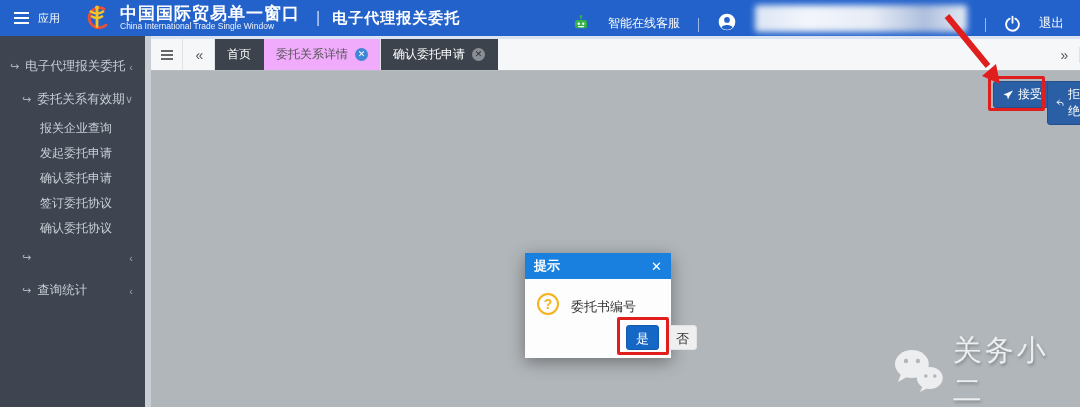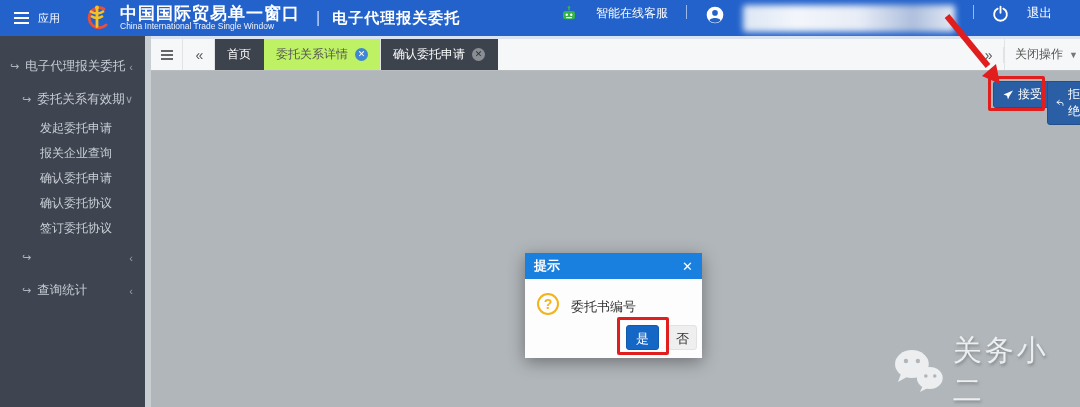--- a/index.html
+++ b/index.html
@@ -11,21 +11,21 @@
   .hdr { position:absolute; left:0; top:0; width:1080px; height:36px; background:#2362cb; display:flex; align-items:center; color:#fff; z-index:10; }
   .hdr-menu { display:flex; flex-direction:column; gap:3px; margin-left:14px; cursor:pointer; }
   .hdr-menu i { display:block; width:15px; height:2px; background:#fff; }
   .hdr-app { font-size:11px; margin-left:9px; }
   .logo { width:30px; height:30px; margin-left:22px; }
   .brand { margin-left:8px; line-height:1.05; }
   .brand-cn { font-size:17px; font-weight:bold; letter-spacing:1px; }
   .brand-en { font-size:8.5px; opacity:.92; }
   .hdr-sep { font-size:16px; opacity:.75; margin:0 12px 0 16px; font-weight:200; }
   .hdr-module { font-size:15px; font-weight:bold; letter-spacing:1px; }
-  .hdr-right { margin-left:auto; display:flex; align-items:flex-start; gap:18px; padding-right:28px; }
+  .hdr-right { margin-left:auto; display:flex; align-items:flex-end; gap:18px; padding-right:16px; }
   .svc { font-size:12px; }
   .vdiv { width:1px; height:14px; background:rgba(255,255,255,.55); }
   .blurbox { width:212px; height:27px; border-radius:3px;
              background:linear-gradient(90deg,#dce6f4,#f3f6fb 25%,#e7ecf6 55%,#aebfdd 80%,#e4eaf4);
              filter:blur(3px); }
   .hdr-logout { font-size:12.5px; }
 
   
   .sidebar { position:absolute; left:0; top:36px; width:145px; height:371px; background:#3e4450; padding-top:14px; z-index:5; }
   .snav { list-style:none; }
@@ -41,21 +41,21 @@
 
   
   .tabbar { position:absolute; left:151px; top:36px; width:929px; height:35px; background:#f6f7f8;
             border-top:3px solid #d9e3f2; border-bottom:1px solid #b9bdc0; display:flex; align-items:stretch; z-index:6; }
   .tbox { width:32px; display:flex; align-items:center; justify-content:center; border-right:1px solid #e1e3e5; color:#555; cursor:pointer; }
   .tbox .bars { display:flex; flex-direction:column; gap:2px; }
   .tbox .bars i { width:12px; height:2px; background:#666; display:block; }
   .arr { font-size:14px; color:#555; letter-spacing:-2px; }
   .tab { display:flex; align-items:center; padding:0 12px; font-size:12px; cursor:pointer; border-right:1px solid #e1e3e5; }
   .tab.dark { background:#3d434d; color:#fff; border-color:#3d434d; }
-  .tab.light { background:#bef264; color:#555; }
+  .tab.light { background:#f0abfc; color:#555; }
   .tclose { width:13px; height:13px; border-radius:50%; margin-left:7px; font-size:9px; line-height:12px; text-align:center; }
   .tclose.blue { background:#3f86d6; color:#fff; }
   .tclose.grey { background:rgba(255,255,255,.4); color:#2d323a; }
   .tab-right { margin-left:auto; display:flex; align-items:center; }
   .closeop { font-size:12px; color:#555; padding:0 2px 0 10px; border-left:1px solid #e1e3e5; height:100%; display:flex; align-items:center; gap:6px; white-space:nowrap; cursor:pointer; }
   .caret { font-size:9px; color:#777; }
 
   
   .content { position:absolute; left:151px; top:74px; width:929px; height:333px; background:#b1b6ba; z-index:3; }
 
@@ -89,21 +89,21 @@
   .radio.on { background:#c3c7c9; }
   .radio.on::after { content:""; position:absolute; left:2px; top:2px; width:5px; height:5px; border-radius:50%; background:#8a9097; }
 
   .crow { display:grid; grid-template-columns:202px 675px; height:45px; }
   .crow .clab { text-align:right; padding-right:4px; font-size:11px; color:#3a3f44; line-height:45px; }
   .citems { position:relative; border-left:1px solid #cdd0d2; }
   .citem { position:absolute; font-size:11px; color:#3a3f44; white-space:nowrap; }
   .citem.r1 { top:5px; } .citem.r2 { top:26px; }
 
   
-  .overlaymodal { position:absolute; left:525px; top:253px; width:177px; height:105px; background:#fdfdfd;
+  .overlaymodal { position:absolute; left:525px; top:253px; width:146px; height:105px; background:#fdfdfd;
                   box-shadow:0 4px 16px rgba(0,0,0,.38); z-index:40; }
   .mhead { height:26px; background:#1a80e0; color:#fff; display:flex; align-items:center; padding:0 9px; font-size:13px; font-weight:bold; }
   .mclose { margin-left:auto; font-size:13px; font-weight:normal; cursor:pointer; }
   .mbody { position:relative; height:79px; }
   .qicon { position:absolute; left:12px; top:14px; width:22px; height:22px; border:2px solid #f2b31c; border-radius:50%;
            color:#f2b31c; font-weight:bold; font-size:14px; text-align:center; line-height:19px; }
   .mmsg { position:absolute; left:46px; top:19px; font-size:13px; color:#333; }
   .mbtn { position:absolute; height:25px; font-size:13px; border-radius:3px; cursor:pointer; text-align:center; line-height:25px; }
   .mbtn.yes { left:101px; top:46px; width:33px; background:#1567c5; color:#fff; border:1px solid #115aae; }
   .mbtn.no  { left:143px; top:46px; width:29px; background:#efefef; color:#333; border:1px solid #e2e2e2; }
@@ -176,33 +176,33 @@
         <span class="micon">↪</span>
         <span>电子代理报关委托</span>
         <span class="chev">‹</span>
       </li>
       <li class="sitem l1b">
         <span class="micon">↪</span>
         <span>委托关系有效期</span>
         <span class="chev">∨</span>
       </li>
       <li class="sitem l2">
+          <span>报关企业查询</span>
+        </li>
+      <li class="sitem l2">
           <span>发起委托申请</span>
         </li>
       <li class="sitem l2">
-          <span>报关企业查询</span>
-        </li>
-      <li class="sitem l2">
           <span>确认委托申请</span>
         </li>
       <li class="sitem l2">
+          <span>签订委托协议</span>
+        </li>
+      <li class="sitem l2">
           <span>确认委托协议</span>
-        </li>
-      <li class="sitem l2">
-          <span>签订委托协议</span>
         </li>
       <li class="sitem l1b">
         <span class="micon">↪</span>
         <span class="chev">‹</span>
       </li>
       <li class="sitem l1b">
         <span class="micon">↪</span>
         <span>查询统计</span>
         <span class="chev">‹</span>
       </li>
@@ -229,24 +229,20 @@
       <span class="tclose blue">✕</span>
     </span>
     <span class="tab dark">
       <span>确认委托申请</span>
       <span class="tclose grey">✕</span>
     </span>
     <span class="tab-right">
       <span class="tbox">
           <span class="arr">»</span>
         </span>
-      <span class="closeop">
-        <span>关闭操作</span>
-        <span class="caret">▼</span>
-      </span>
     </span>
   </div>
 
   <div class="content"></div>
 
   <span class="btn accept">
     <svg width="12" height="12" viewBox="0 0 24 24">
       <path d="M22 3 L3 11 L10 13.5 L12 21 L15 14 Z" fill="#fff"></path>
     </svg>
     <span>接受</span>

